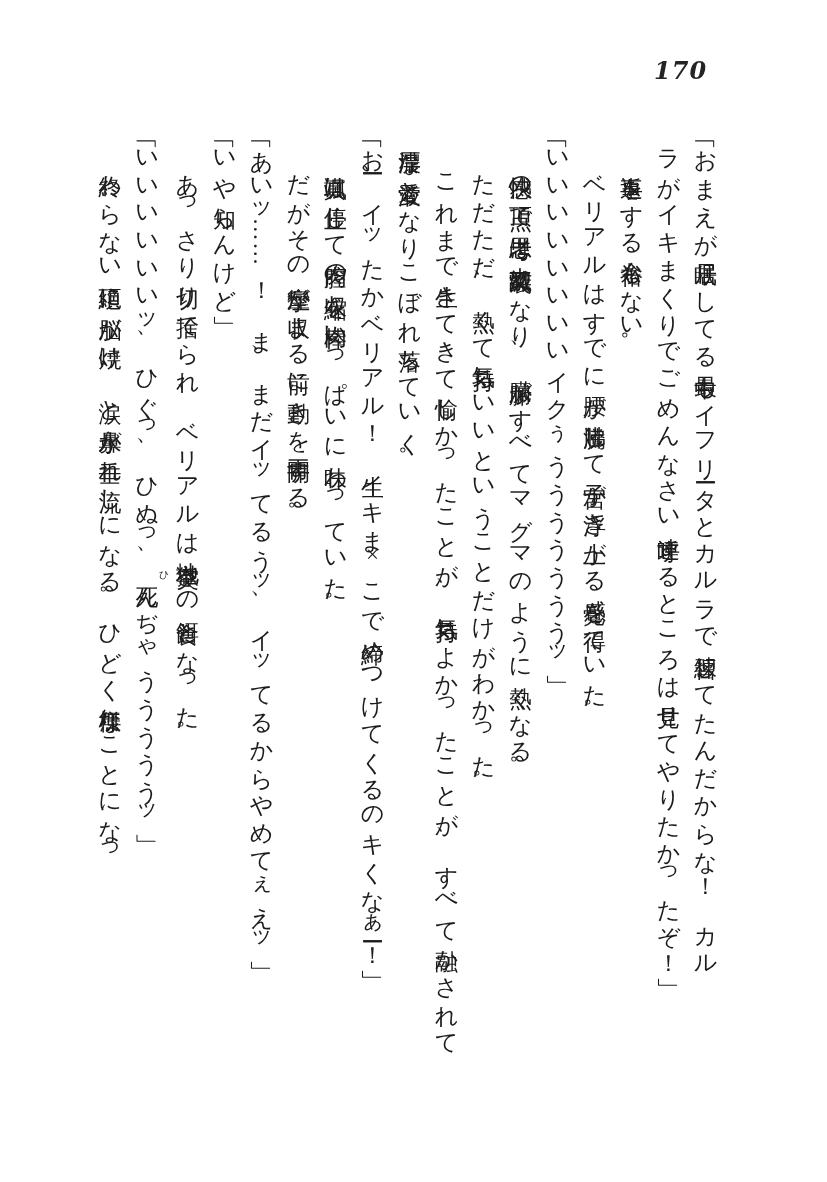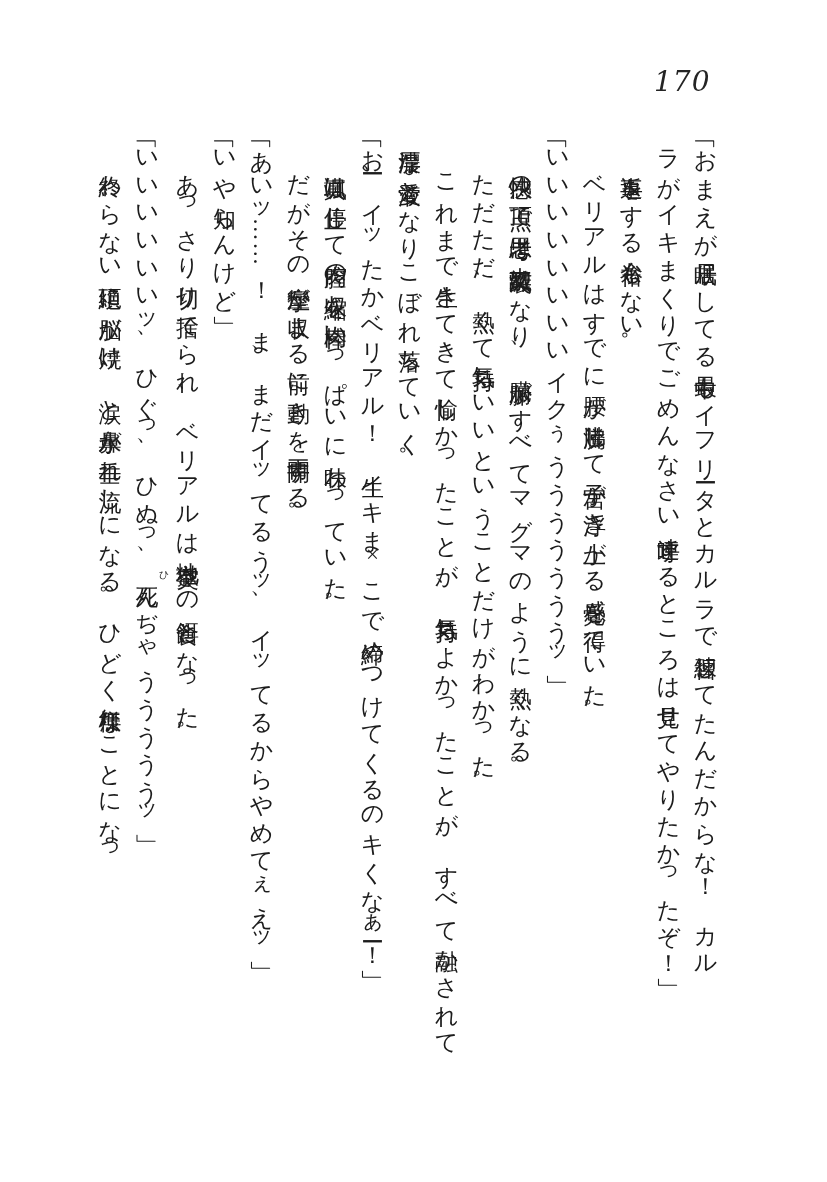--- a/index.html
+++ b/index.html
@@ -14,27 +14,28 @@
     overflow: hidden;
     font-family: "Liberation Serif", "DejaVu Serif", serif;
   }
   .page {
     position: absolute;
     inset: 0;
     background: #ffffff;
   }
   .page-number {
     position: absolute;
-    top: 65px;
+    top: 56px;
     left: 654px;
     font-family: "DejaVu Serif", "Liberation Serif", serif;
     font-style: italic;
-    font-size: 28px;
+    font-size: 24px;
     letter-spacing: 1px;
     color: #242424;
+    font-weight: bold;
   }
   .text-body {
     position: absolute;
     top: 133px;
     right: 103px;
     height: 932px;
     writing-mode: vertical-rl;
     text-orientation: mixed;
     font-family: "Liberation Serif", "DejaVu Serif", serif;
     font-size: 23px;

